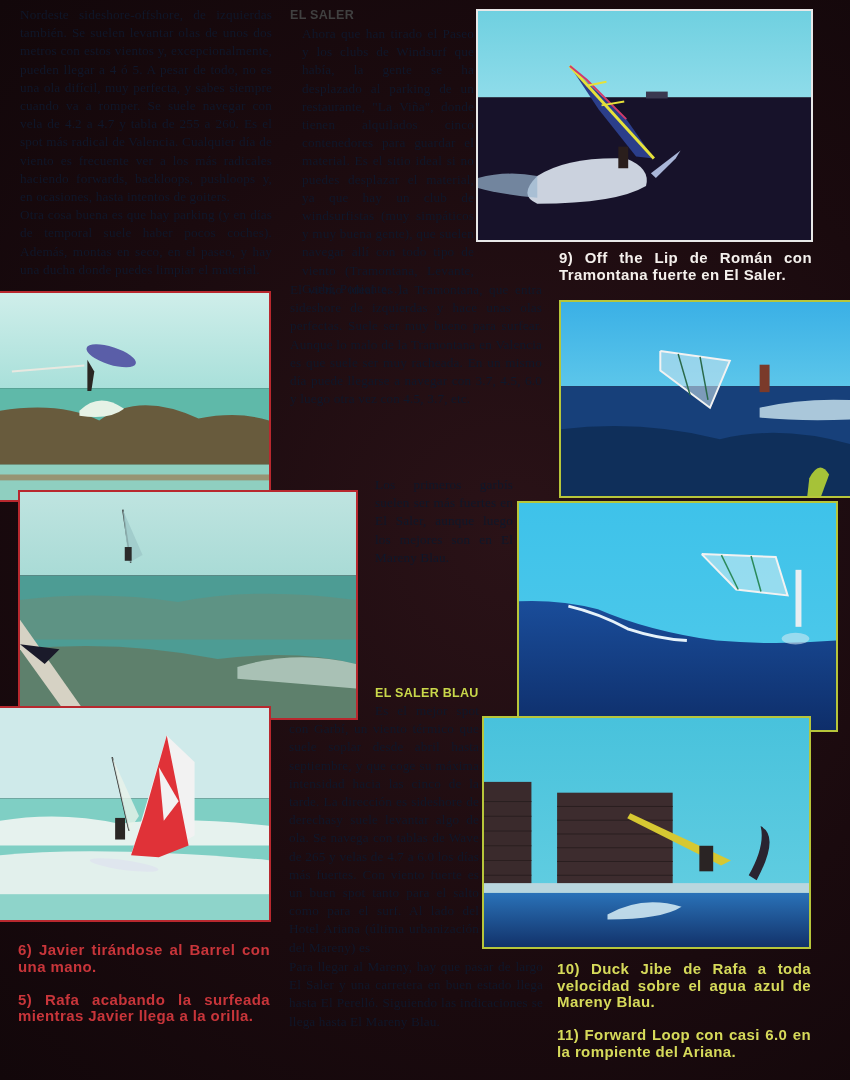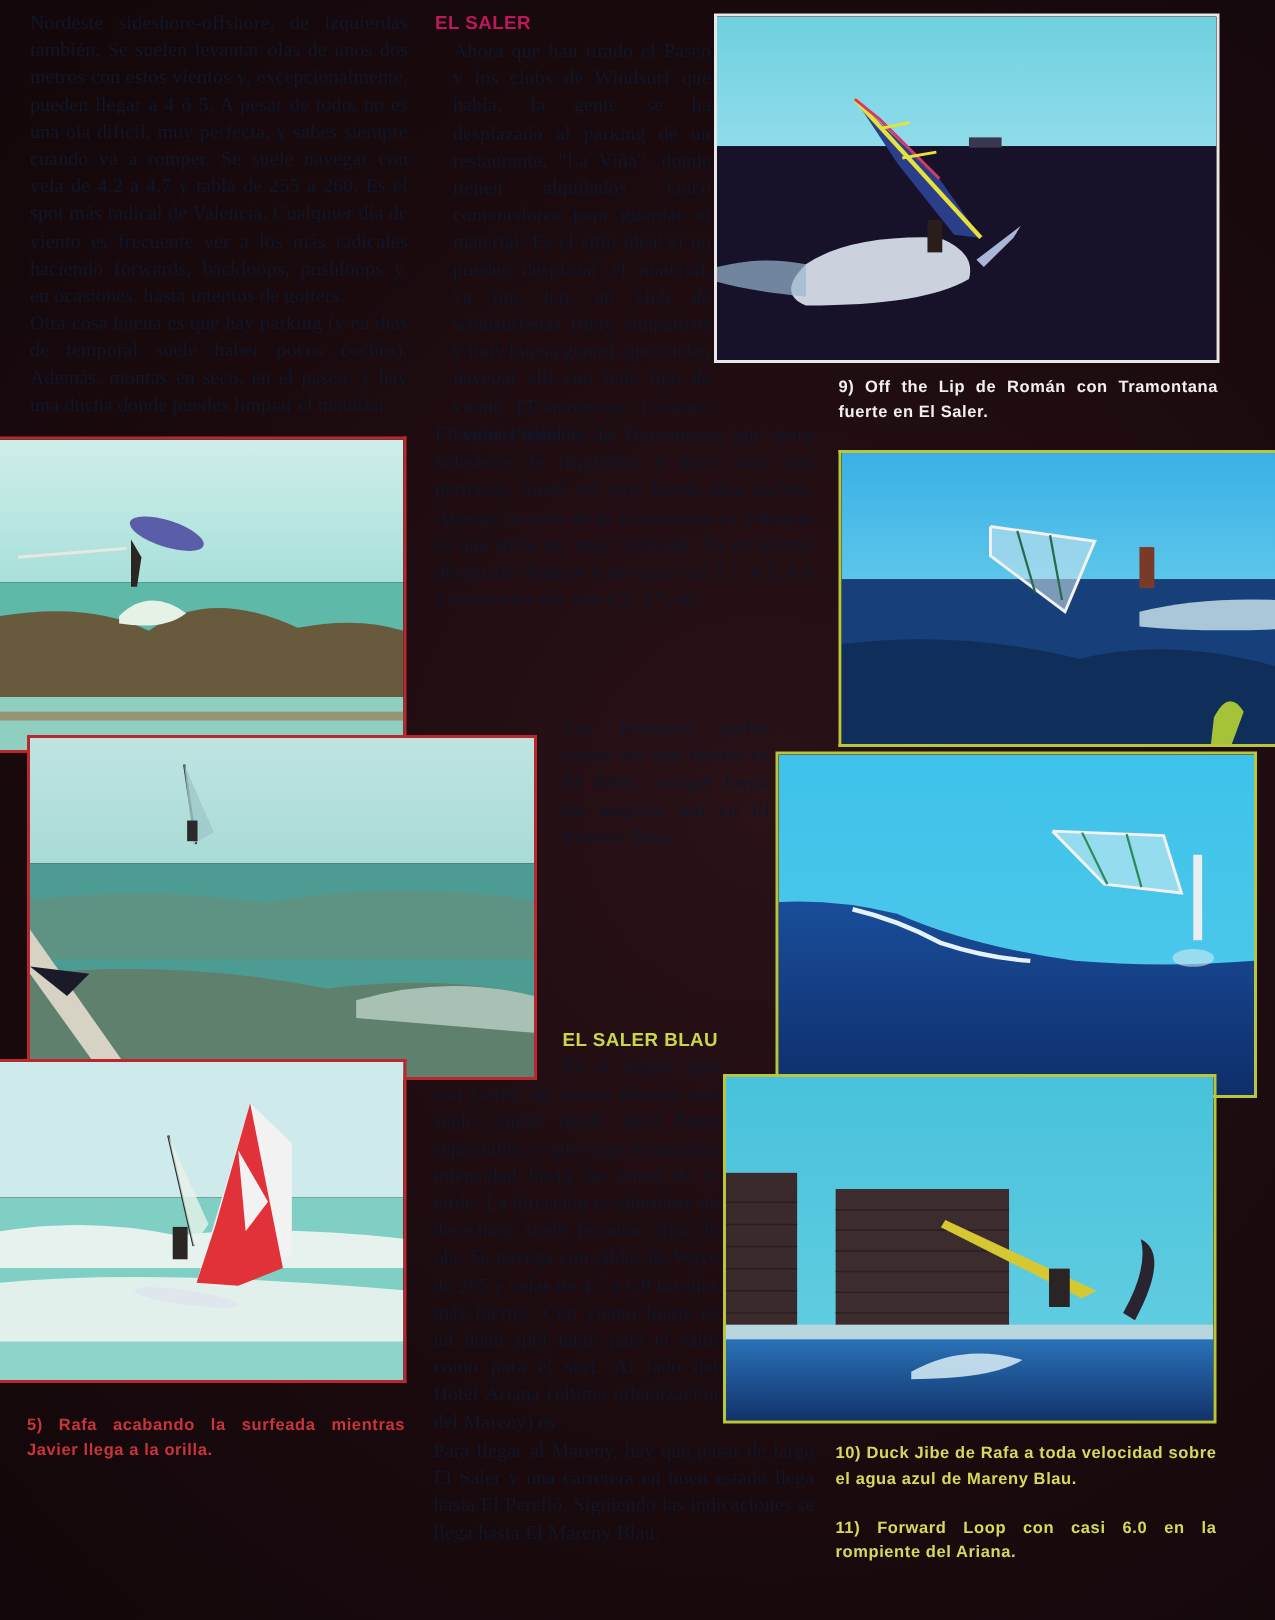--- a/index.html
+++ b/index.html
@@ -24,60 +24,61 @@
     position:absolute;
     font-family: "Liberation Sans", "DejaVu Sans", sans-serif;
     font-weight:bold;
     font-size:12.5px;
     letter-spacing:0.3px;
   }
   .caption {
     position:absolute;
     font-family: "Liberation Sans", "DejaVu Sans", sans-serif;
     font-weight:bold;
-    font-size:11px;
+    font-size:15px;
     line-height:16.5px;
     letter-spacing:0.4px;
     text-align:justify;
   }
   .caption p { margin-bottom:16.5px; }
   .photo {
     position:absolute;
     overflow:hidden;
   }
   .photo svg { display:block; width:100%; height:100%; }
 </style>
 </head>
 <body>
 
 <div class="txt" style="left:20px; top:6px; width:252px;">
   <p>Nordeste sideshore-offshore, de izquierdas también. Se suelen levantar olas de unos dos metros con estos vientos y, excepcionalmente, pueden llegar a 4 ó 5. A pesar de todo, no es una ola difícil, muy perfecta, y sabes siempre cuando va a romper. Se suele navegar con vela de 4.2 a 4.7 y tabla de 255 a 260. Es el spot más radical de Valencia. Cualquier día de viento es frecuente ver a los más radicales haciendo forwards, backloops, pushloops y, en ocasiones, hasta intentos de goiters.</p>
   <p>Otra cosa buena es que hay parking (y en días de temporal suele haber pocos coches). Además, montas en seco, en el paseo, y hay una ducha donde puedes limpiar el material.</p>
 </div>
 
-<div class="heading" style="left:290px; top:8px; color:#be185d;text-align:center;">EL SALER</div>
+<div class="heading" style="left:290px; top:8px; color:#404040;text-align:center;">EL SALER</div>
 <div class="txt" style="left:290px; top:25px; width:172px;margin-left:12px;">
   <p>Ahora que han tirado el Paseo y los clubs de Windsurf que había, la gente se ha desplazado al parking de un restaurante, "La Viña", donde tienen alquilados cinco contenedores para guardar el material. Es el sitio ideal si no puedes desplazar el material, ya que hay un club de windsurfistas (muy simpáticos y muy buena gente), que suelen navegar allí con todo tipo de viento (Tramontana, Levante, Garbí, Poniente...).</p>
 </div>
 <div class="txt" style="left:290px; top:281px; width:252px;">
   <p>El viento ideal es la Tramontana, que entra sideshore de izquierdas y hace unas olas perfectas. Suele ser muy bueno para surfear. Aunque lo malo de la Tramontana en Valencia es que suele ser muy racheada. En un mismo día puede llegarse a navegar con 3.7, 4.5, 6.0 y luego otra vez con 4.5, 3.7, etc.</p>
 </div>
 <div class="txt" style="left:375px; top:476px; width:138px; text-indent:0;">
   <p>Los primeros garbís suelen ser más fuertes en El Saler, aunque luego los mejores son en El Mareny Blau.</p>
 </div>
 
 <div class="heading" style="left:375px; top:686px; color:#c9d84a;">EL SALER BLAU</div>
 <div class="txt" style="left:289px; top:702px; width:190px;">
   <p style="text-indent:86px;">Es el mejor spot con Garbí, un viento térmico que suele soplar desde abril hasta septiembre, y que coge su máxima intensidad hacia las cinco de la tarde. La dirección es sideshore de derechasy suele levantar algo de ola. Se navega con tablas de Wave de 265 y velas de 4.7 a 6.0 los días más fuertes. Con viento fuerte es un buen spot tanto para el salto como para el surf. Al lado del Hotel Ariana (última urbanización del Mareny) es</p>
 </div>
 <div class="txt" style="left:289px; top:958px; width:254px;">
   <p>Para llegar al Mareny, hay que pasar de largo El Saler y una carretera en buen estado llega hasta El Perelló. Siguiendo las indicaciones se llega hasta El Mareny Blau.</p>
 </div>
 
 <div class="caption" style="left:18px; top:942px; width:252px; color:#c8353a;">
+  <p>6) Javier tirándose al Barrel con una mano.</p>
   <p>5) Rafa acabando la surfeada mientras Javier llega a la orilla.</p>
 </div>
 <div class="caption" style="left:559px; top:250px; width:253px; color:#f4f0ec;">
   <p>9) Off the Lip de Román con Tramontana fuerte en El Saler.</p>
 </div>
 <div class="caption" style="left:557px; top:961px; width:254px; color:#d6da5a;">
   <p>10) Duck Jibe de Rafa a toda velocidad sobre el agua azul de Mareny Blau.</p>
   <p>11) Forward Loop con casi 6.0 en la rompiente del Ariana.</p>
 </div>
 

